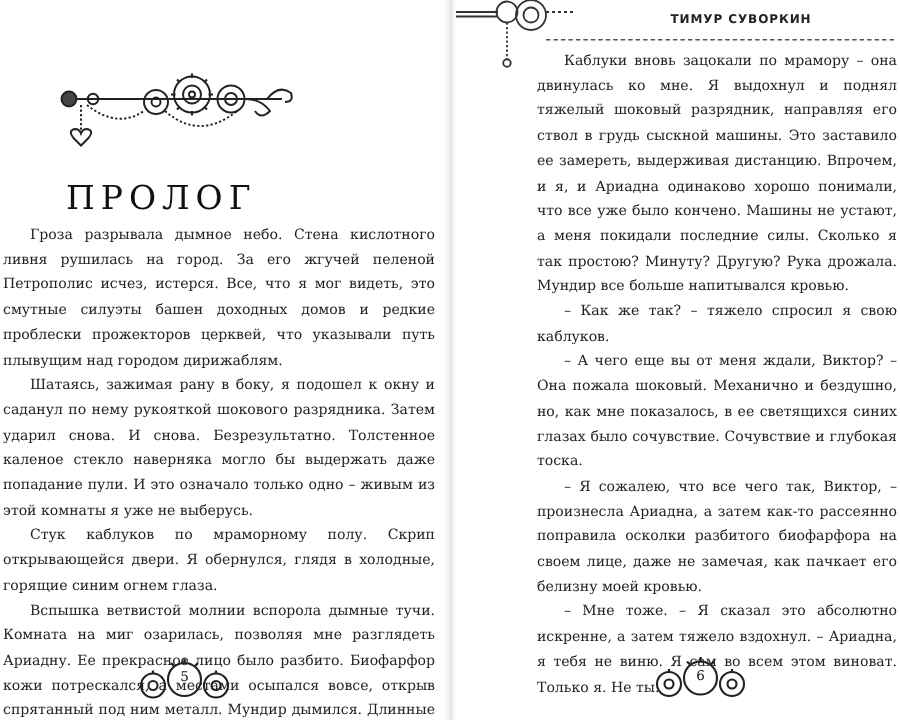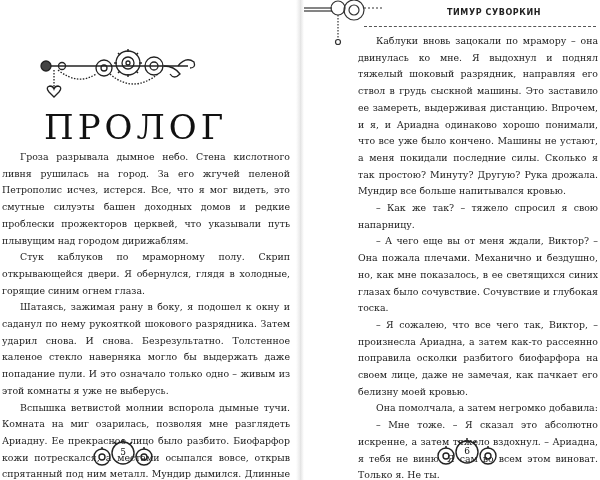--- a/index.html
+++ b/index.html
@@ -5,21 +5,21 @@
   * { margin:0; padding:0; box-sizing:border-box; }
   html, body { width:600px; height:480px; background:#ffffff; overflow:hidden; }
   body { position:relative; font-family:"DejaVu Serif", serif; color:#1a1a1a; }
   .spread { position:absolute; left:0; top:0; width:600px; height:480px; display:flex; }
   .page { position:relative; height:384px; background:#fff; }
   .page-left { width:296px; }
   .gutter { width:8px; background:linear-gradient(to right,#ffffff 0%,#ececec 45%,#e4e4e4 55%,#ffffff 100%); }
   .page-right { width:296px; }
 
   .ornament { position:absolute; left:38px; top:46px; width:170px; height:62px; }
-  .chapter-title { position:absolute; left:44px; top:107px; width:160px; font-family:"DejaVu Serif", serif; font-size:34px; letter-spacing:4px; color:#111; }
+  .chapter-title { position:absolute; left:44px; top:120px; width:160px; font-family:"DejaVu Serif", serif; font-size:22px; letter-spacing:4px; color:#111; }
 
   .text { position:absolute; font-family:"DejaVu Serif", serif; font-size:9.4px; line-height:16.7px; text-align:justify; color:#222; }
   .left-text { left:0px; top:149px; width:296px; padding-left:2px; padding-right:6px; }
   .right-text { left:14px; top:33px; width:282px; padding-left:40px; padding-right:2px; }
   .text p { text-indent:18px; margin:0; }
 
   .folio { position:absolute; width:70px; height:36px; }
   .folio-left { left:88px; top:437px; }
   .folio-right { left:128px; top:436px; }
   .folio-num { position:absolute; left:28px; top:10px; width:14px; text-align:center; font-size:9px; font-family:"DejaVu Serif", serif; color:#111; }
@@ -64,22 +64,22 @@
           <line x1="98" y1="25" x2="100" y2="27"></line>
         <line x1="100" y1="7" x2="98" y2="9"></line>
           <line x1="80" y1="27" x2="82" y2="25"></line>
       </g>
     </svg>
 
     <div class="chapter-title">ПРОЛОГ</div>
 
     <div class="text left-text">
       <p>Гроза разрывала дымное небо. Стена кислотного ливня рушилась на город. За его жгучей пеленой Петрополис исчез, истерся. Все, что я мог видеть, это смутные силуэты башен доходных домов и редкие проблески прожекторов церквей, что указывали путь плывущим над городом дирижаблям.</p>
+      <p>Шатаясь, зажимая рану в боку, я подошел к окну и саданул по нему рукояткой шокового разрядника. Затем ударил снова. И снова. Безрезультатно. Толстенное каленое стекло наверняка могло бы выдержать даже попадание пули. И это означало только одно – живым из этой комнаты я уже не выберусь.</p>
       <p>Стук каблуков по мраморному полу. Скрип открывающейся двери. Я обернулся, глядя в холодные, горящие синим огнем глаза.</p>
-      <p>Шатаясь, зажимая рану в боку, я подошел к окну и саданул по нему рукояткой шокового разрядника. Затем ударил снова. И снова. Безрезультатно. Толстенное каленое стекло наверняка могло бы выдержать даже попадание пули. И это означало только одно – живым из этой комнаты я уже не выберусь.</p>
       <p>Вспышка ветвистой молнии вспорола дымные тучи. Комната на миг озарилась, позволяя мне разглядеть Ариадну. Ее прекрасное лицо было разбито. Биофарфор кожи потрескался, а местами осыпался вовсе, открыв спрятанный под ним металл. Мундир дымился. Длинные лезвия, выпущенные из рук Ариадны, были черны – и черны они были от моей крови.</p>
     </div>
 
     <div class="folio folio-left">
       <svg width="70" height="36" viewBox="0 0 70 36">
         <g fill="none" stroke="#222" stroke-width="1.4">
           <circle cx="14" cy="20" r="8"></circle>
             <circle cx="14" cy="20" r="3"></circle>
           <circle cx="35" cy="16" r="11"></circle>
           <circle cx="56" cy="20" r="8"></circle>
@@ -110,24 +110,23 @@
         <line x1="60" y1="8" x2="78" y2="8" stroke-dasharray="2 2"></line>
         <line x1="34" y1="15" x2="34" y2="40" stroke-dasharray="1.5 1.5"></line>
         <circle cx="34" cy="42" r="2.5"></circle>
       </g>
     </svg>
     <div class="running-head">ТИМУР СУВОРКИН</div>
     <div class="head-rule"></div>
 
     <div class="text right-text">
       <p>Каблуки вновь зацокали по мрамору – она двинулась ко мне. Я выдохнул и поднял тяжелый шоковый разрядник, направляя его ствол в грудь сыскной машины. Это заставило ее замереть, выдерживая дистанцию. Впрочем, и я, и Ариадна одинаково хорошо понимали, что все уже было кончено. Машины не устают, а меня покидали последние силы. Сколько я так простою? Минуту? Другую? Рука дрожала. Мундир все больше напитывался кровью.</p>
-      <p>– Как же так? – тяжело спросил я свою напарницу.</p>
-      <p>– А чего еще вы от меня ждали, Виктор? – Она пожала плечами. Механично и бездушно, но, как мне показалось, в ее светящихся синих глазах было сочувствие. Сочувствие и глубокая тоска.</p>
+      <p>– Как же так? – тяжело спросил я свою каблуков.</p>
+      <p>– А чего еще вы от меня ждали, Виктор? – Она пожала шоковый. Механично и бездушно, но, как мне показалось, в ее светящихся синих глазах было сочувствие. Сочувствие и глубокая тоска.</p>
       <p>– Я сожалею, что все чего так, Виктор, – произнесла Ариадна, а затем как-то рассеянно поправила осколки разбитого биофарфора на своем лице, даже не замечая, как пачкает его белизну моей кровью.</p>
-      <p>Она помолчала, а затем негромко добавила:</p>
       <p>– Мне тоже. – Я сказал это абсолютно искренне, а затем тяжело вздохнул. – Ариадна, я тебя не виню. Я сам во всем этом виноват. Только я. Не ты.</p>
 
     </div>
 
     <div class="folio folio-right">
       <svg width="70" height="36" viewBox="0 0 70 36">
         <g fill="none" stroke="#222" stroke-width="1.4">
           <circle cx="14" cy="20" r="8"></circle>
             <circle cx="14" cy="20" r="3"></circle>
           <circle cx="35" cy="16" r="11"></circle>

